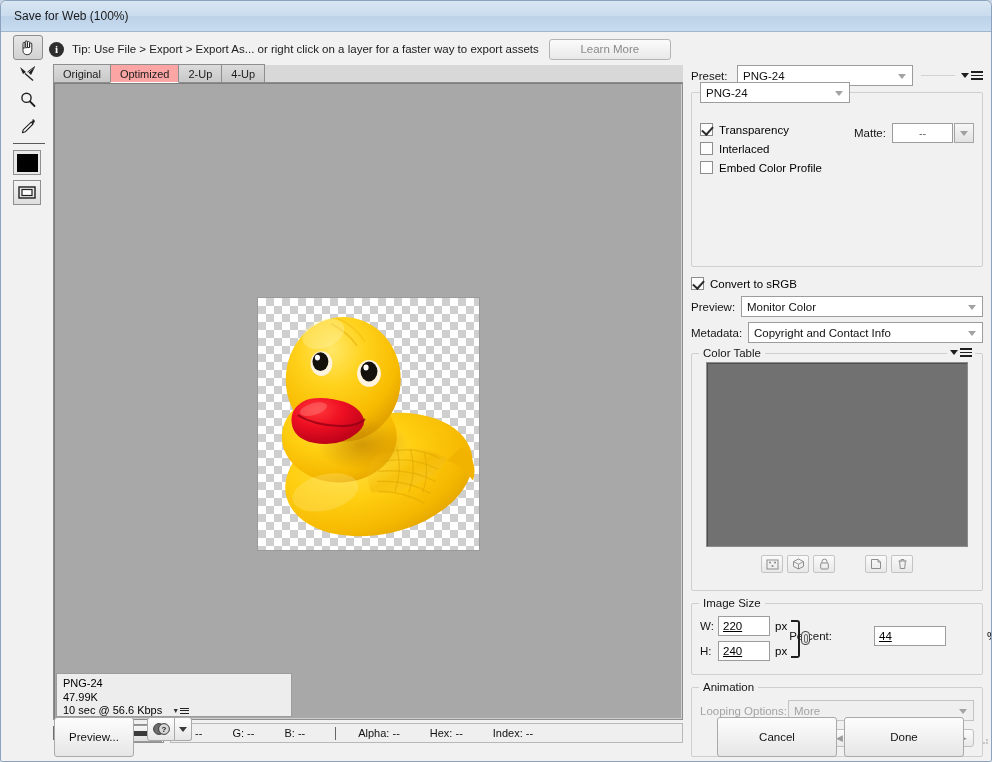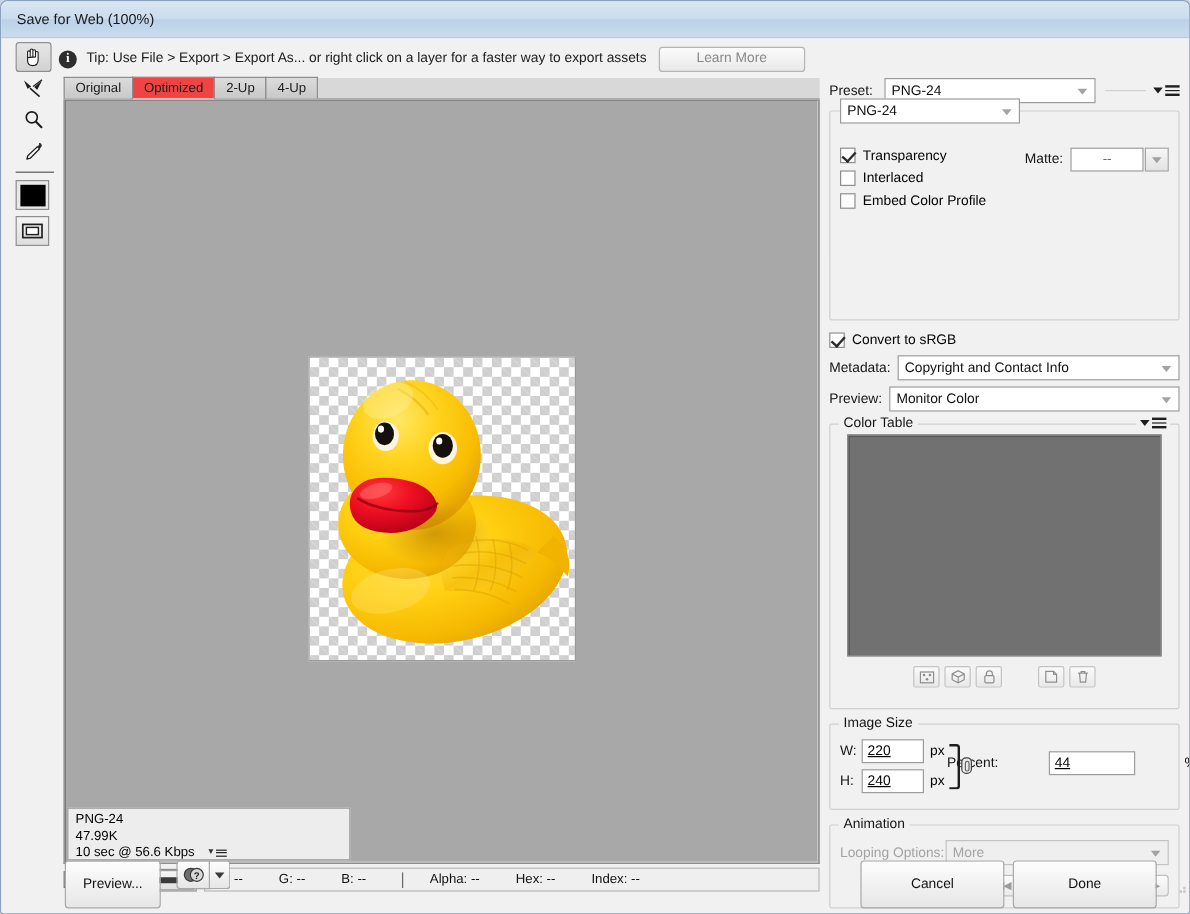--- a/index.html
+++ b/index.html
@@ -108,21 +108,21 @@
   }
   .tab {
     height: 18px; padding: 0 9px;
     display: flex; align-items: center;
     font-size: 11px; color: #1c1c1c;
     border: 1px solid #8e8e8e; border-bottom: none;
     background: linear-gradient(to bottom,#dcdcdc,#c8c8c8);
     margin-right: -1px;
   }
   .tab.active {
-    background: #ef4444;
+    background: #fca5a5;
     font-weight: normal;
     border-bottom: 1px solid #fdfdfd;
     margin-bottom: -1px;
     height: 19px;
     text-align: center;
   }
   .canvas-frame {
     position: absolute; left: 0; top: 18px;
     width: 630px; height: 637px;
     background: #a8a8a8;
@@ -619,31 +619,31 @@
           </div>
         </div>
       </div>
 
       <div class="cb" style="margin-top:10px">
         <span class="cbbox on"></span>
         <span>Convert to sRGB</span>
       </div>
 
       <div class="row">
+        <div class="lbl" style="width:50px">Preview:</div>
+        <div class="select" style="flex:1">
+          <span>Monitor Color</span>
+          <span class="arrow"></span>
+        </div>
+      </div>
+
+      <div class="row">
         <div class="lbl" style="width:57px">Metadata:</div>
         <div class="select" style="flex:1">
           <span>Copyright and Contact Info</span>
-          <span class="arrow"></span>
-        </div>
-      </div>
-
-      <div class="row">
-        <div class="lbl" style="width:50px">Preview:</div>
-        <div class="select" style="flex:1">
-          <span>Monitor Color</span>
           <span class="arrow"></span>
         </div>
       </div>
 
       <div class="groupbox" style="height:238px; margin-top:10px; padding:6px 4px;">
         <div class="group-title">Color Table</div>
         <div class="group-menu panel-menu">
           <span class="tri"></span>
           <span class="bars">
               <b></b>

